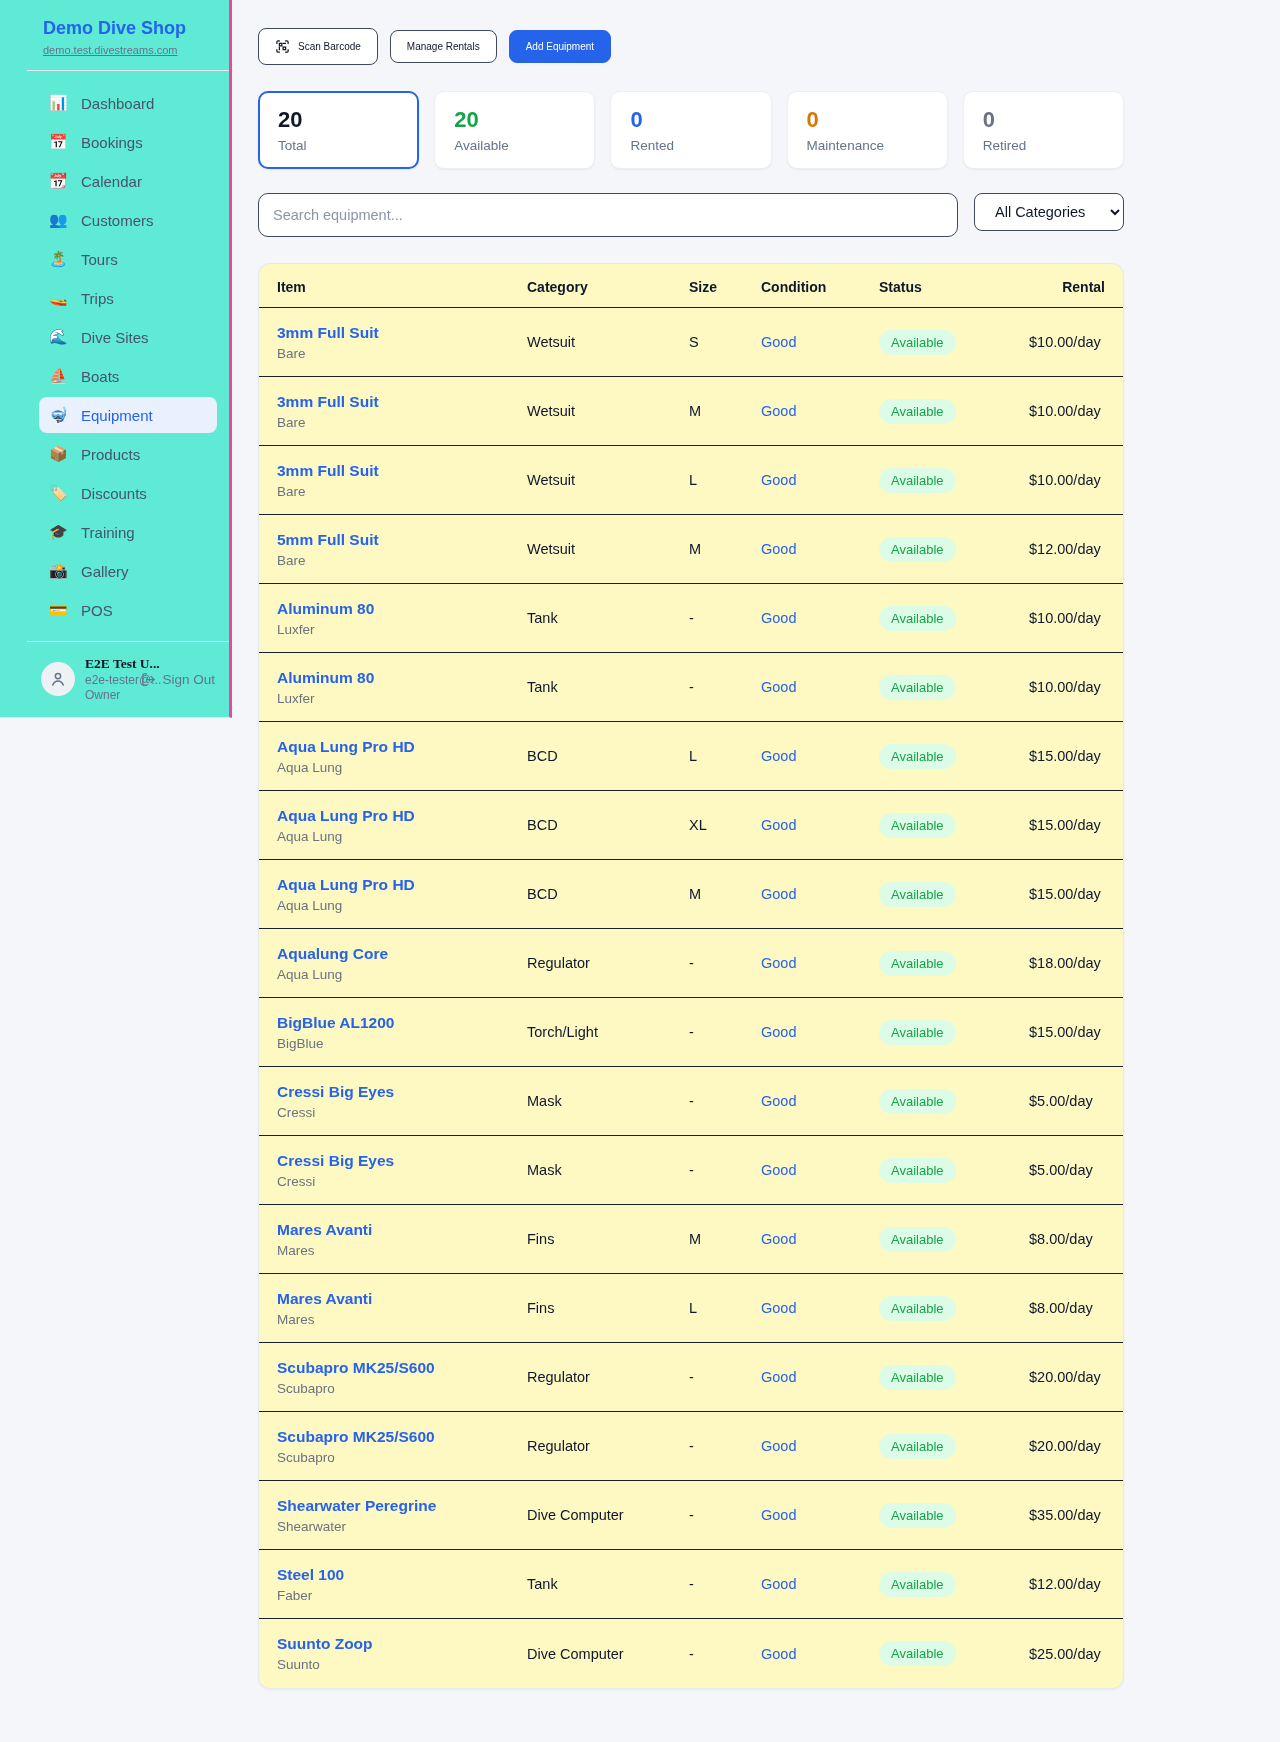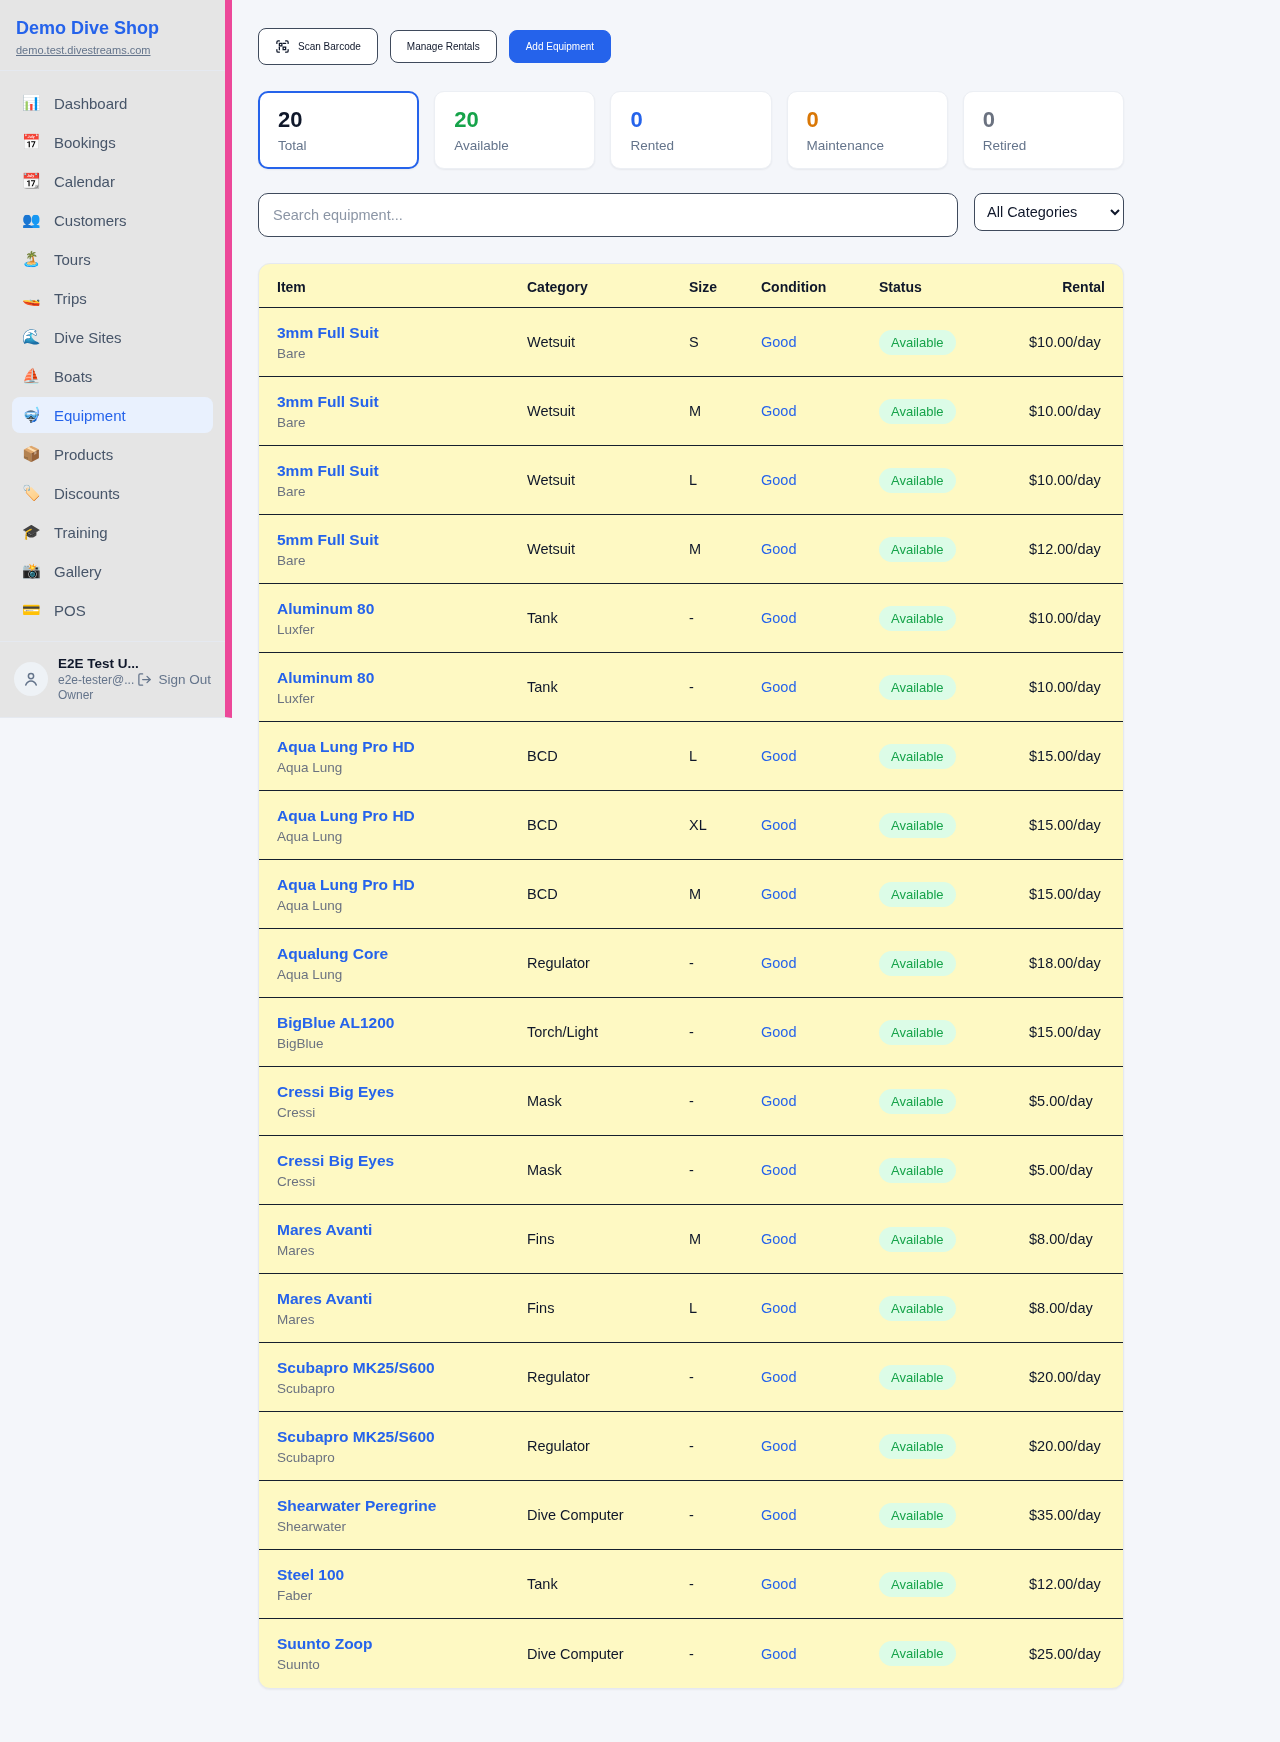--- a/index.html
+++ b/index.html
@@ -7,22 +7,22 @@
   body {
     font-family:"Liberation Sans", sans-serif;
     background:#f4f6fa;
     color:#0f172a;
     min-height:1742px;
   }
   .app { display:flex; width:1280px; min-height:1742px; align-items:flex-start; }
 
   
   .sidebar {
-    width:232px; background:#e5e5e5; border-right:7px solid #ec4899;
-    border-bottom:1px solid #e5e9f0; flex:none;
+    width:232px; background:#5eead4; border-right:3px solid #ec4899;
+    border-bottom:1px solid #e5e9f0; flex:none;padding-left:27px;
   }
   .brand { padding:18px 16px 14px; border-bottom:1px solid #e5e9f0; }
   .brand-title { color:#2563eb; font-size:18px; font-weight:bold; }
   .brand-domain { color:#64748b; font-size:11px; margin-top:5px;text-decoration:underline; }
   .nav { padding:14px 12px 10px; }
   .nav-item {
     display:flex; align-items:center; gap:12px; padding:9px 10px;
     border-radius:8px; color:#475569; font-size:15px; cursor:pointer;
     margin-bottom:3px; text-decoration:none;
   }
@@ -30,21 +30,21 @@
   .nav-icon { width:20px; font-size:15px; text-align:center; flex:none; }
   .user-box {
     border-top:1px solid #e5e9f0; padding:13px 14px; display:flex;
     align-items:center; gap:10px;
   }
   .avatar {
     width:34px; height:34px; border-radius:50%; background:#eef2f6;
     display:flex; align-items:center; justify-content:center; flex:none;
   }
   .user-info { line-height:1.3; min-width:0; }
-  .user-name { font-size:13.5px; font-weight:bold; color:#0f172a; white-space:nowrap; }
+  .user-name { font-size:13.5px; font-weight:bold; color:#0f172a; white-space:nowrap;font-family:Liberation Serif, serif; }
   .user-email, .user-role { font-size:12px; color:#64748b; white-space:nowrap; }
   .signout { margin-left:auto; display:flex; align-items:center; gap:6px;
     color:#64748b; font-size:13.5px; cursor:pointer; flex:none; }
 
   
   .main { flex:1; padding:22px 156px 32px 26px; min-width:0; }
   .page-header { display:flex; justify-content:space-between; align-items:flex-start; margin-bottom:26px; }
   .page-title { font-size:23px; font-weight:bold; color:#0f172a; }
   .page-subtitle { font-size:14.5px; color:#64748b; margin-top:7px; }
   .header-actions { display:flex; gap:12px; align-items:center; margin-top:6px; }
@@ -67,21 +67,21 @@
 
   .filters { display:flex; gap:16px; margin-bottom:26px; }
   .search-input {
     flex:1; height:44px; border:1px solid #3f4a5c; border-radius:10px;
     padding:0 14px; font-size:14.5px; background:#fff; color:#0f172a;
     font-family:"Liberation Sans", sans-serif;
   }
   .search-input::placeholder { color:#8b95a5; }
   .category-select {
     width:150px; height:38px; border:1px solid #3f4a5c; border-radius:8px;
-    font-size:14.5px; padding:0 8px; background:#fff; color:#0f172a;
+    font-size:14.5px; padding:0 16px; background:#fff; color:#0f172a;
     font-family:"Liberation Sans", sans-serif;
   }
 
   
   .table-card {
     background:#fef9c3; border-radius:12px; border:1px solid #e5e9f0;
     box-shadow:0 1px 2px rgba(15,23,42,.05); overflow:hidden;
   }
   .thead, .trow {
     display:grid;

